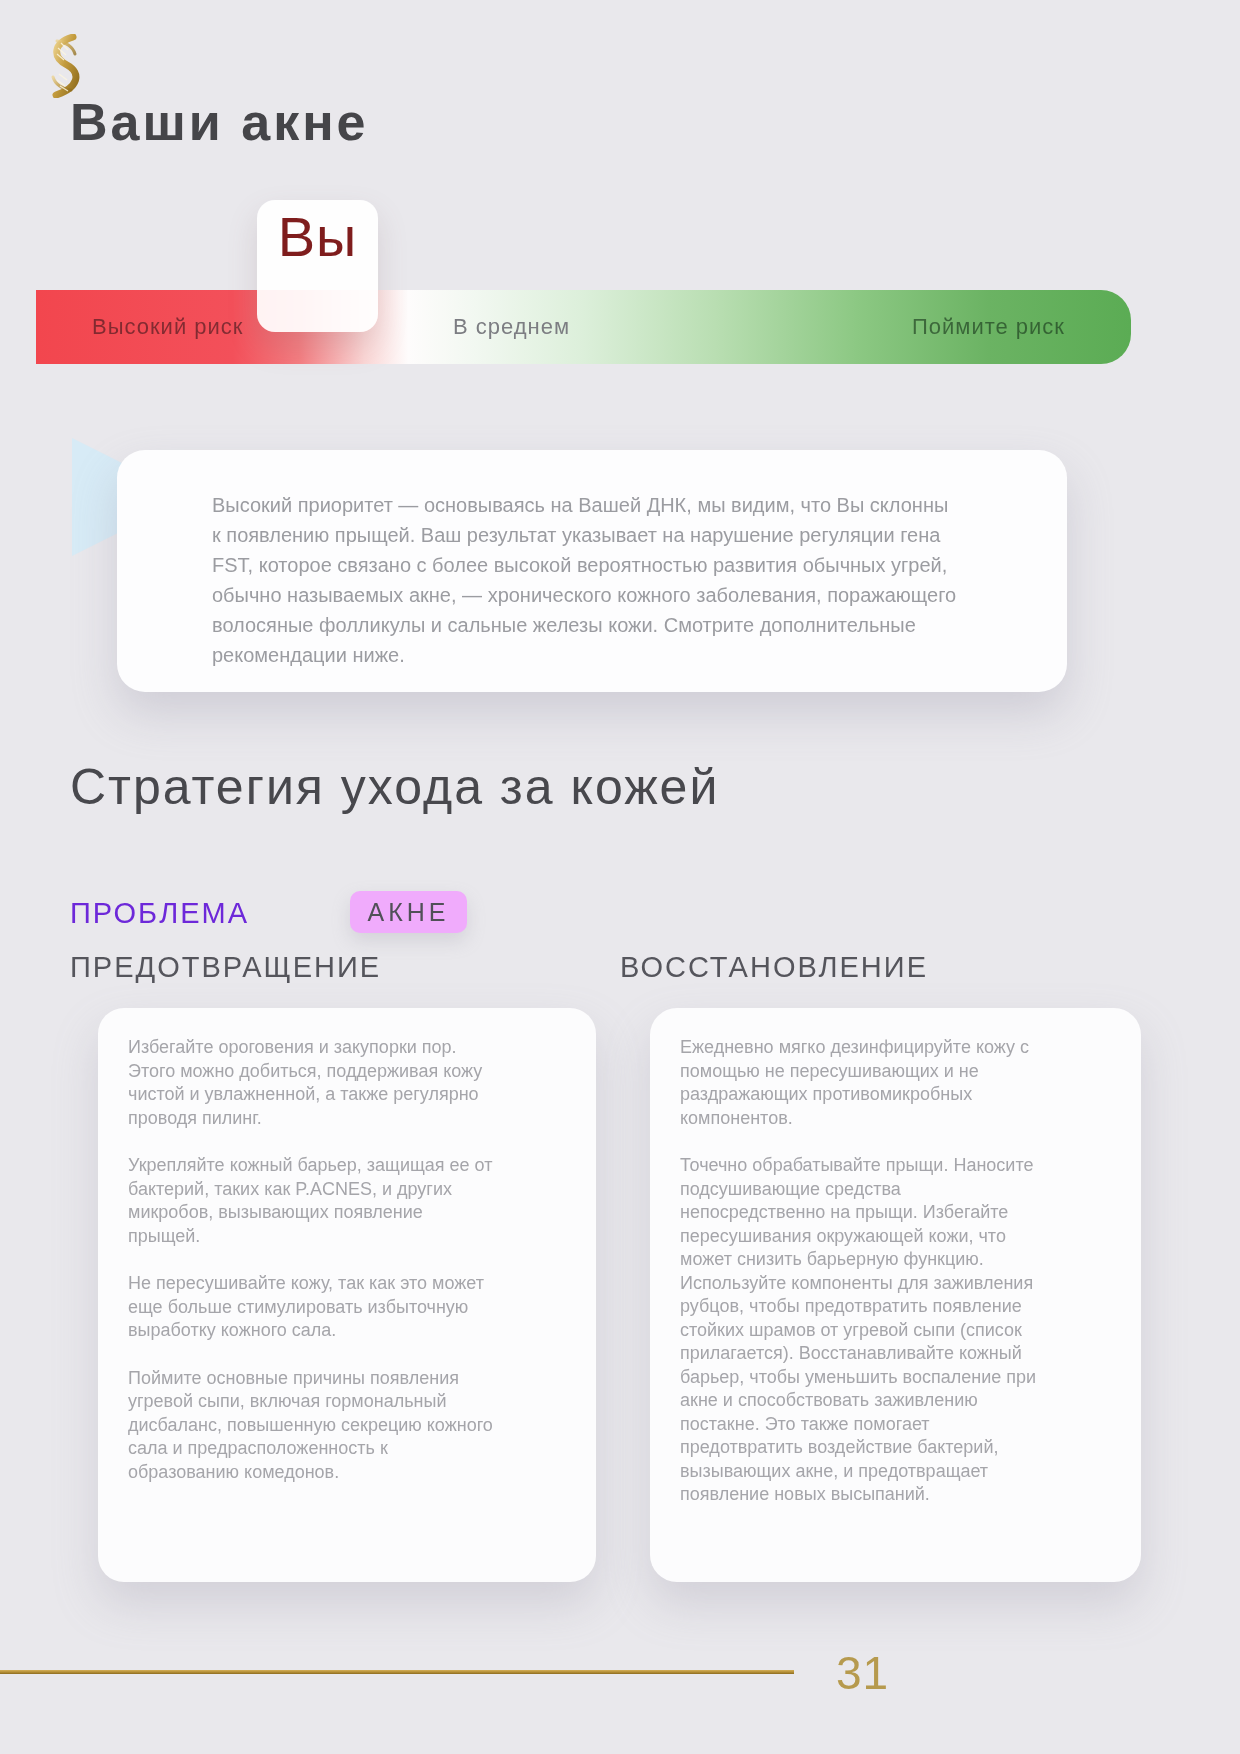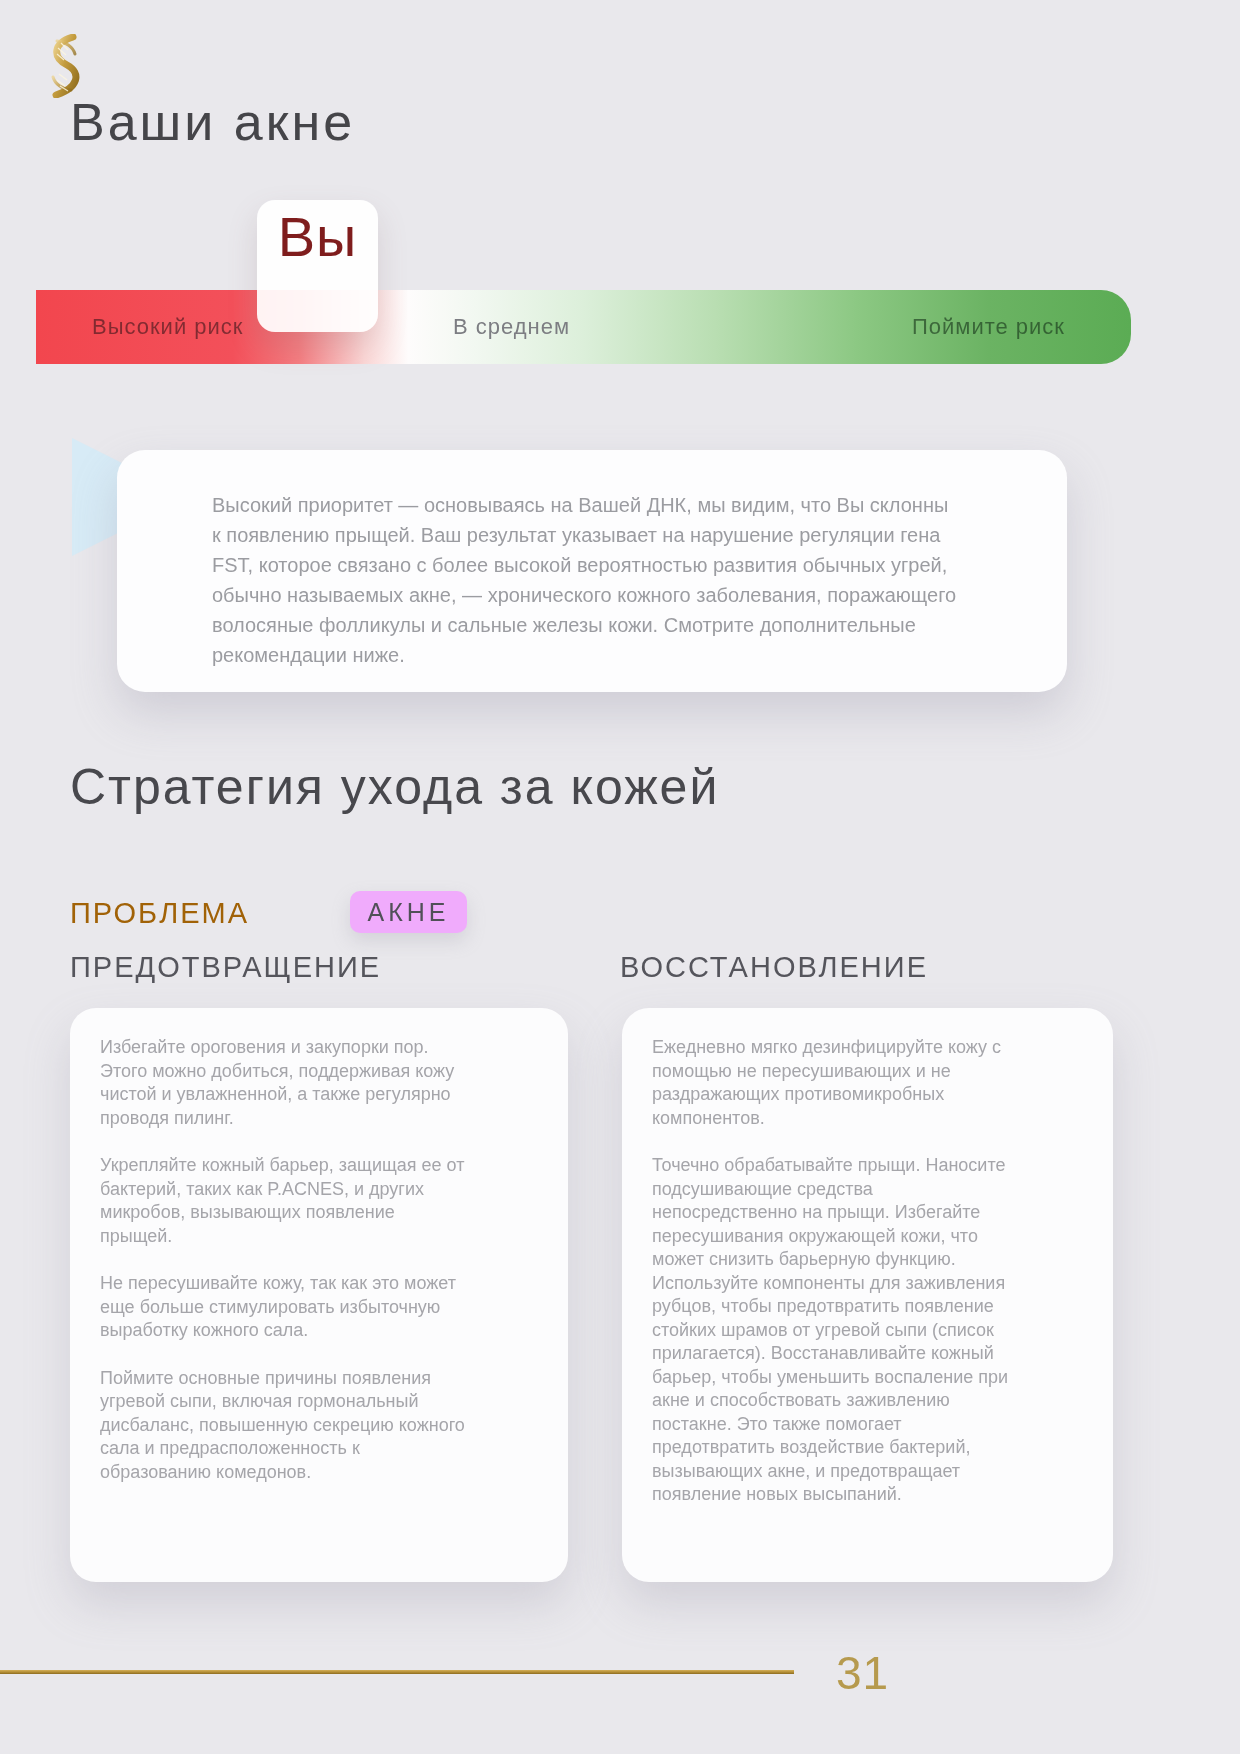--- a/index.html
+++ b/index.html
@@ -1,21 +1,21 @@
 <!DOCTYPE html>
 <html><head>
 <meta charset="utf-8">
 <style>
   html,body{margin:0;padding:0;}
   body{font-family:"Liberation Sans",sans-serif;background:#dddce2;}
   #page{position:relative;width:1240px;height:1754px;background:#e9e8ec;overflow:hidden;margin:0 auto;}
 
   
   .logo{position:absolute;left:44px;top:34px;width:40px;height:64px;}
-  .page-title{position:absolute;left:70px;top:92px;font-size:52px;font-weight:400;
+  .page-title{position:absolute;left:70px;top:92px;font-size:52px;font-weight:700;
     letter-spacing:3px;color:#454549;}
 
   
   .risk-bar{position:absolute;left:0;top:290px;width:1095px;height:74px;
     border-radius:0 30px 30px 0;
     background:linear-gradient(90deg,
       #f2464e 0%, #f3505a 18%, #f57d81 24%, #fbd7d6 30%, #fefcfc 34%,
       #f2f8f1 40%, #dcefda 50%, #b9deb2 62%, #8cc883 75%, #6bb363 87%, #5bac54 100%);margin-left:36px;}
   .risk-label{position:absolute;top:0;height:74px;line-height:74px;font-size:22px;
     font-weight:400;letter-spacing:1px;}
@@ -34,32 +34,32 @@
     filter:drop-shadow(0 12px 10px rgba(110,110,130,0.35));}
   .priority-card{position:absolute;left:117px;top:450px;width:950px;height:242px;
     background:#fdfdfe;border-radius:28px;box-shadow:0 22px 45px rgba(150,147,165,0.30);
     box-sizing:border-box;padding:40px 110px 36px 95px;}
   .priority-card p{margin:0;font-size:20px;line-height:30px;color:#9b9ca1;}
 
   
   .section-title{position:absolute;left:70px;top:758px;font-size:50px;font-weight:300;
     letter-spacing:2px;color:#48484d;}
   .problem-label{position:absolute;left:70px;top:893px;height:40px;line-height:40px;
-    font-size:29px;font-weight:300;letter-spacing:2px;color:#a16207;}
+    font-size:29px;font-weight:300;letter-spacing:2px;color:#6d28d9;}
   .problem-badge{position:absolute;left:350px;top:891px;width:117px;height:42px;
     background:#f0abfc;border-radius:10px;box-shadow:0 8px 18px rgba(150,147,165,0.25);
     display:flex;align-items:center;justify-content:center;}
   .problem-badge span{font-size:25px;font-weight:300;letter-spacing:4px;color:#505057;}
   .col-heading{position:absolute;top:951px;font-size:29px;font-weight:300;
     letter-spacing:2px;color:#55555c;}
   .col-heading.prevention{left:70px;}
   .col-heading.restoration{left:620px;}
 
   .info-card{position:absolute;top:1008px;height:574px;background:#fcfcfd;border-radius:26px;
-    box-shadow:0 22px 45px rgba(150,147,165,0.28);box-sizing:border-box;}
+    box-shadow:0 22px 45px rgba(150,147,165,0.28);box-sizing:border-box;margin-left:28px;}
   .info-card.prevention{left:70px;width:498px;padding:28px 100px 28px 30px;}
   .info-card.restoration{left:622px;width:491px;padding:28px 92px 28px 30px;border-radius:27px;}
   .info-card .para{margin:0 0 24px 0;font-size:18px;line-height:23.5px;color:#a5a5aa;}
   .info-card .para:last-child{margin-bottom:0;}
 
   
   .footer-line{position:absolute;left:0;top:1670px;width:794px;height:4px;
     background:linear-gradient(180deg,#d4af58 0%,#b38d35 55%,#8c6c20 100%);}
   .page-number{position:absolute;left:836px;top:1646px;font-size:46px;font-weight:300;
     color:#b69а4e;color:#b69a4e;letter-spacing:1px;}

